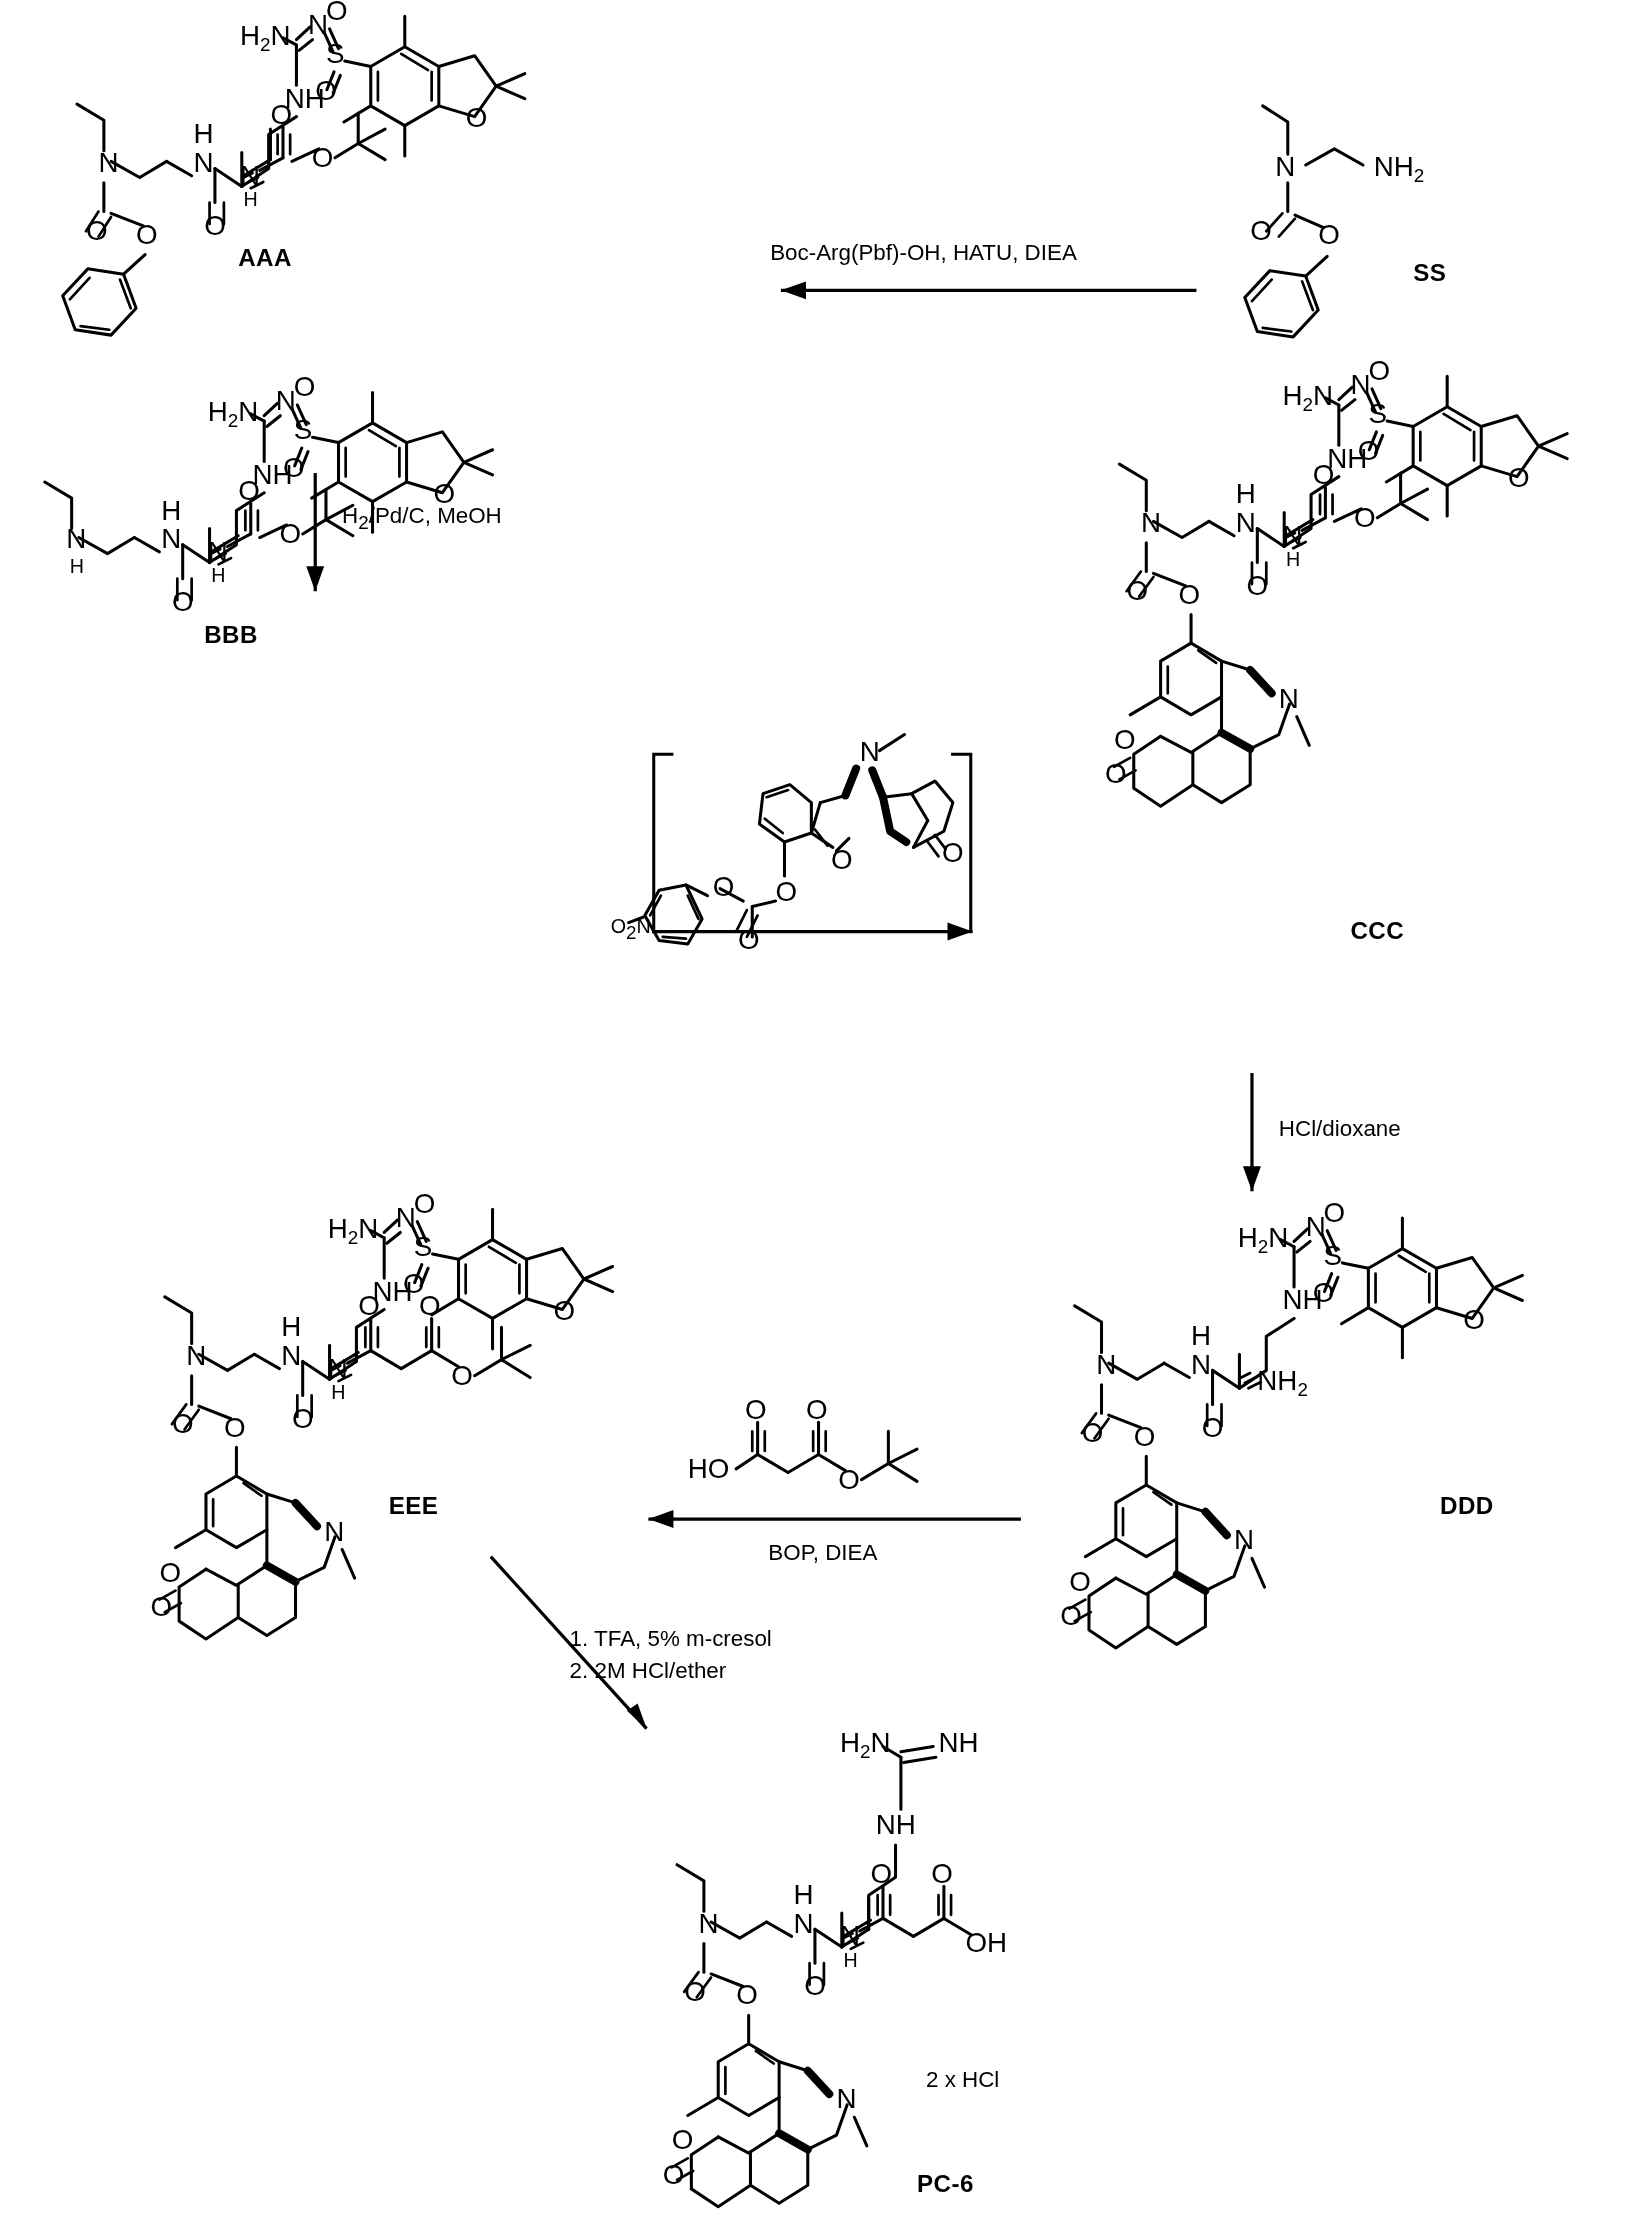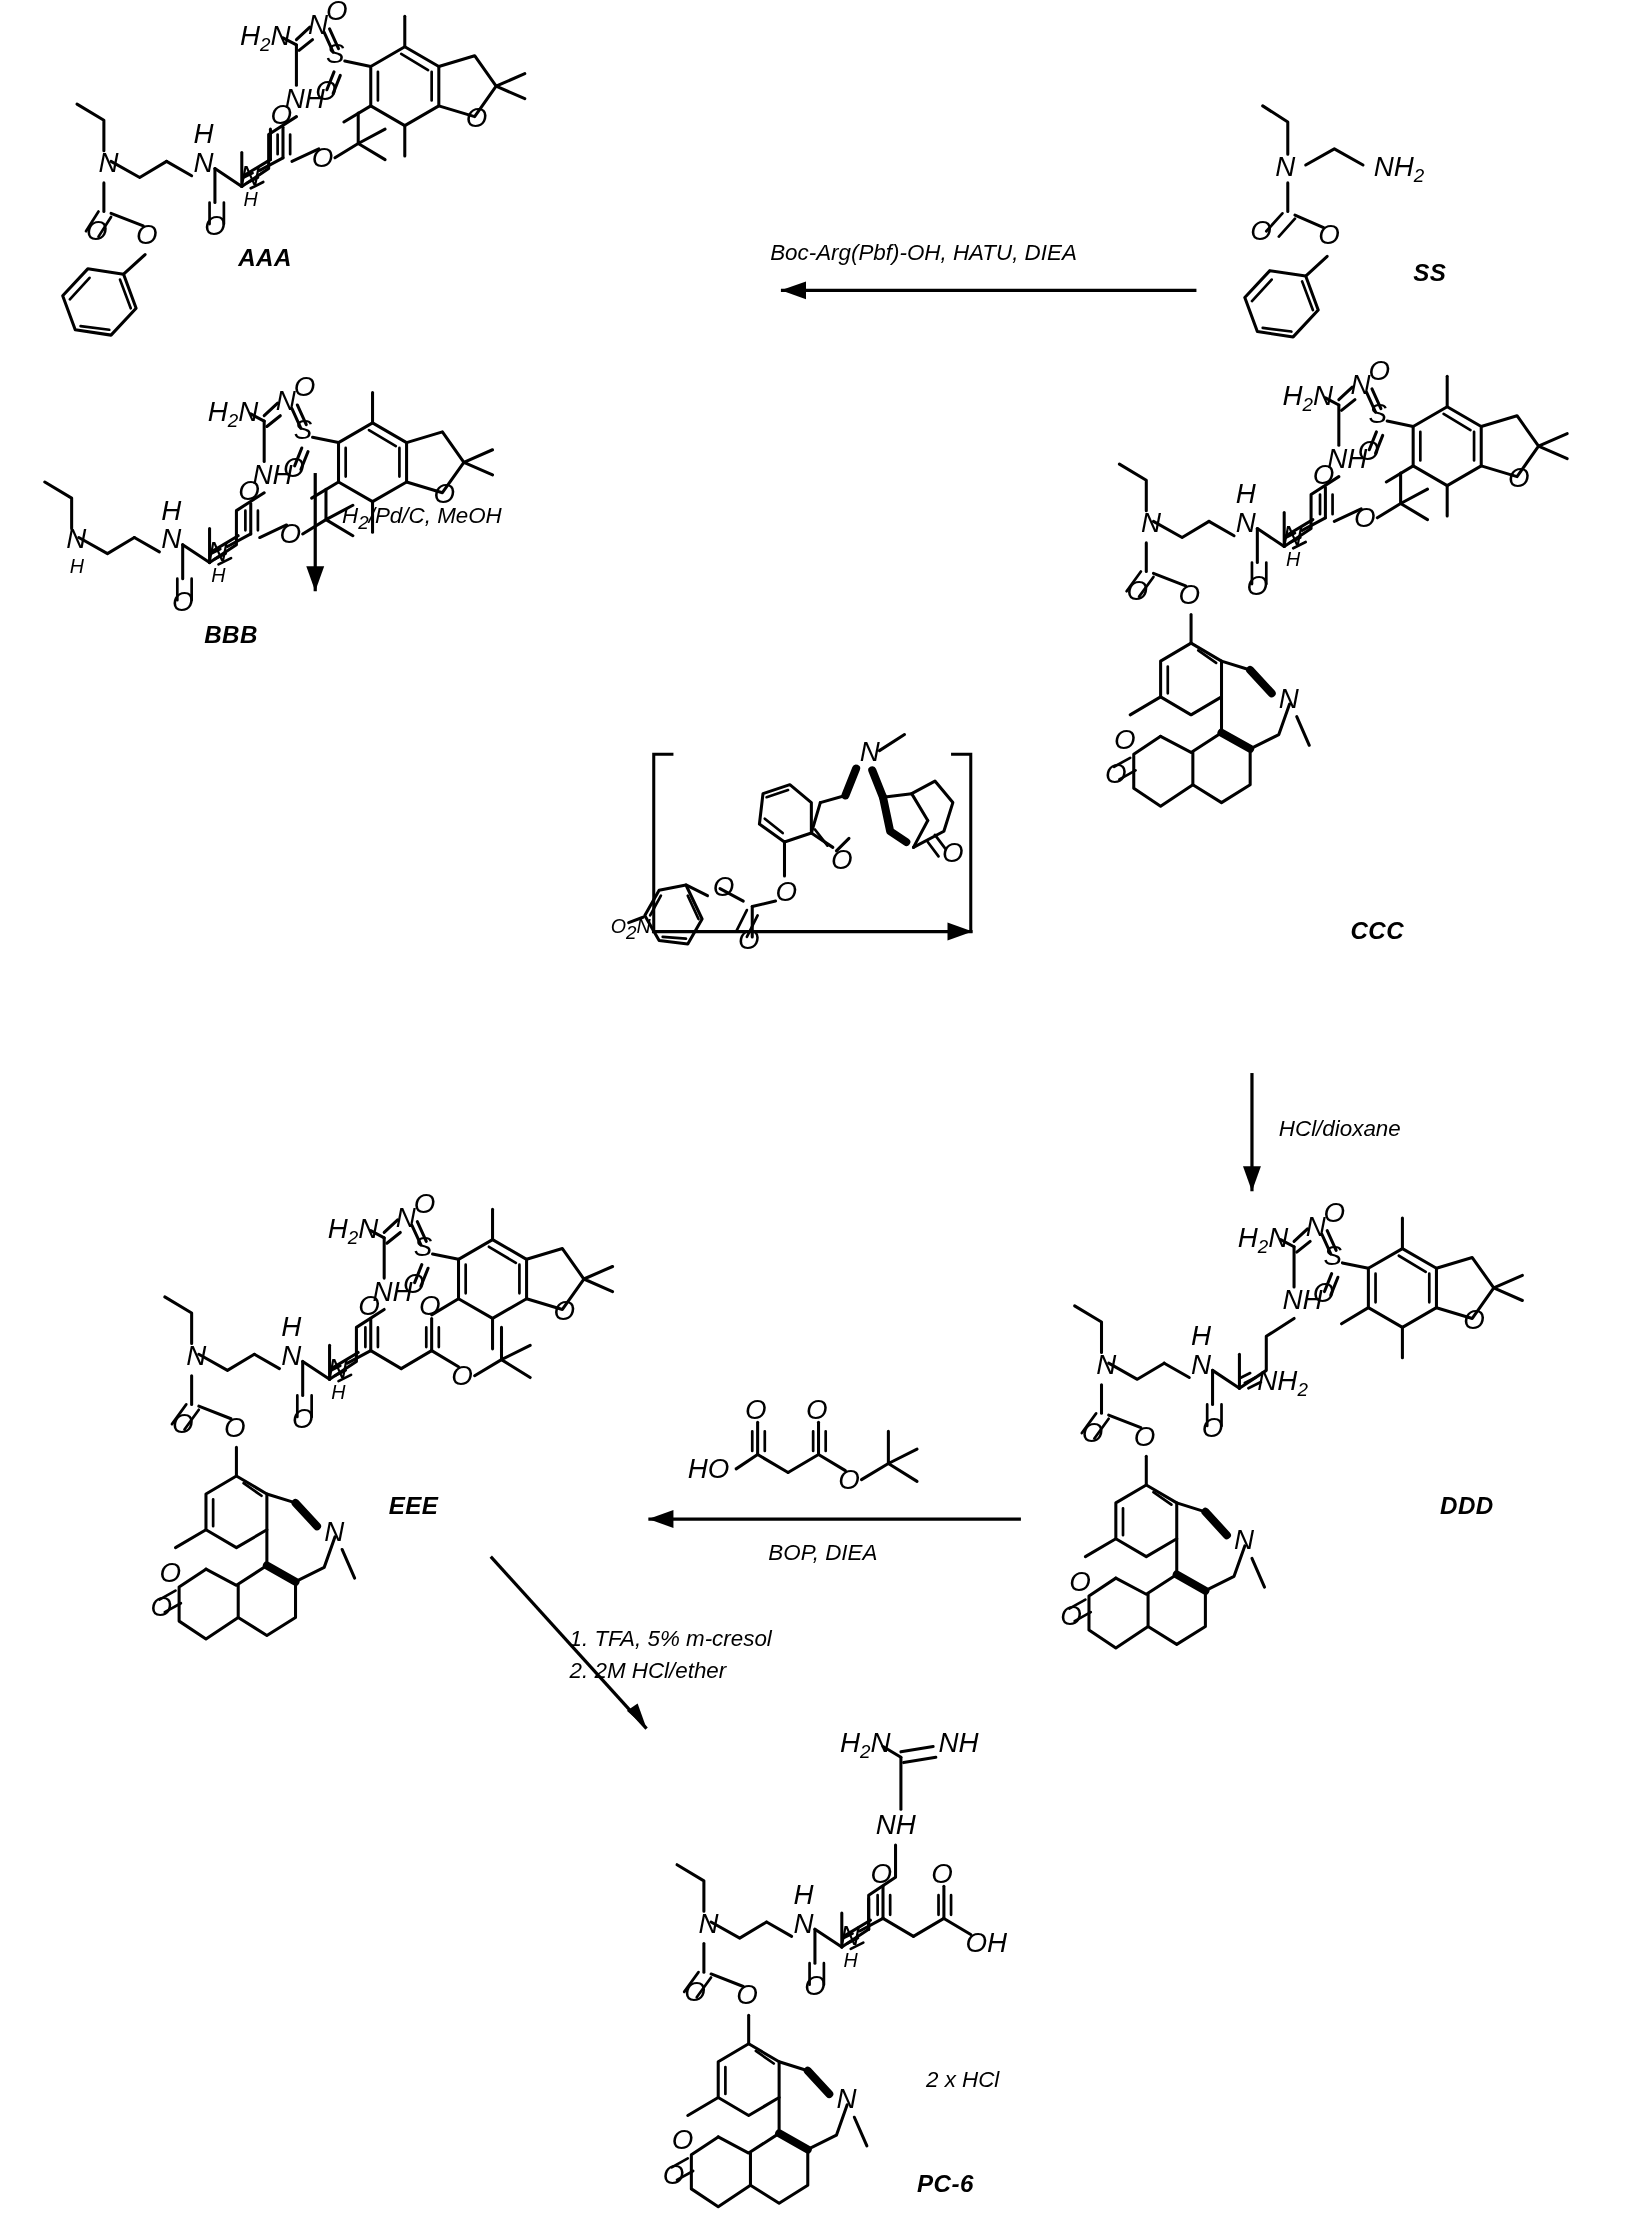--- a/index.html
+++ b/index.html
@@ -1,19 +1,19 @@
 <!DOCTYPE html>
 <html style="font-size:14.3px"><head>
 <meta charset="utf-8">
 <title>Synthetic Scheme</title>
 <style>
   html,body{margin:0;padding:0;background:#ffffff;}
   body{width:1646px;height:2224px;position:relative;
        font-family:"Liberation Sans",sans-serif;color:#000;}
-  .scheme{position:absolute;left:0;top:0;width:1646px;height:2224px;font-style:italic;}
+  .scheme{position:absolute;left:0;top:0;width:1646px;height:2224px;}
   svg{display:block;}
   .cmpd-label{font-weight:bold;font-size:27px;letter-spacing:.5px;}
   .cond{font-size:25px;}
   .atom{font-size:31px;}
   .atom-sm{font-size:22px;}
   .sub{font-size:21px;}
   text{font-family:"Liberation Sans",sans-serif;fill:#000;}
   .bd{stroke:#000;stroke-width:3.4;fill:none;stroke-linecap:round;stroke-linejoin:round;}
   .bd-t{stroke:#000;stroke-width:3.0;fill:none;stroke-linecap:round;}
   .bd-w{stroke:#000;stroke-width:9;fill:none;stroke-linecap:round;stroke-linejoin:round;}

